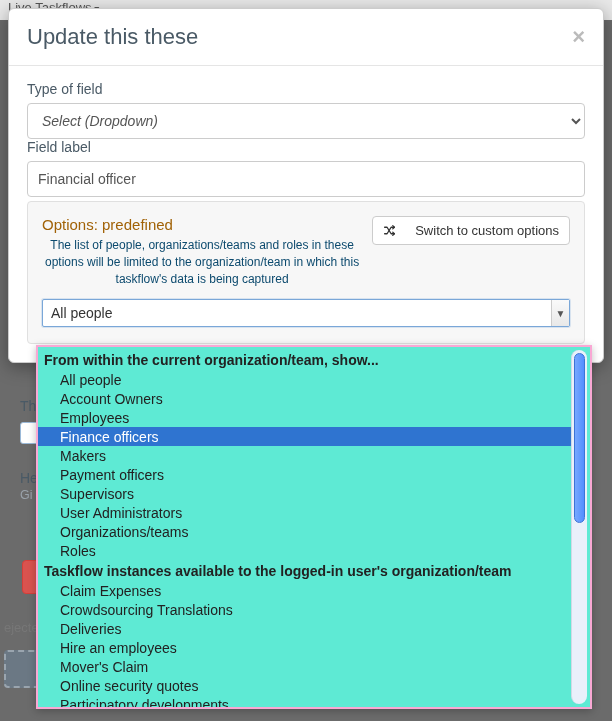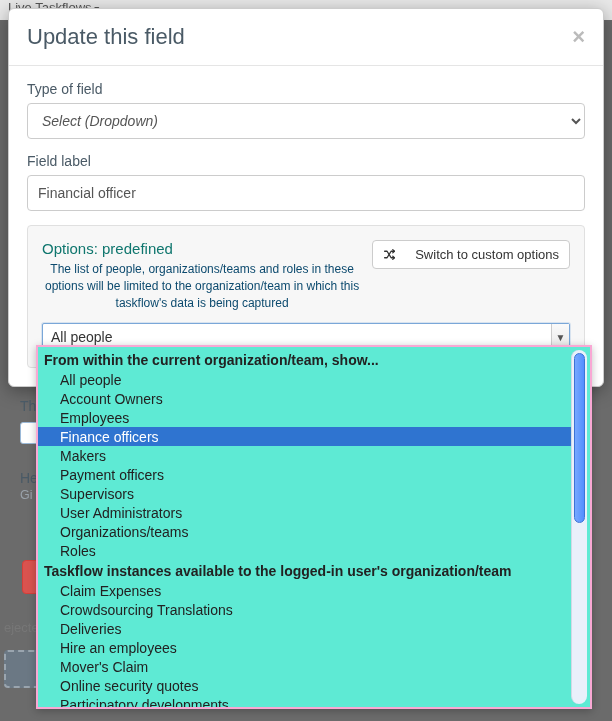--- a/index.html
+++ b/index.html
@@ -44,21 +44,21 @@
     color: #4a5a66;
   }
   .close-x {
     font-size: 22px;
     color: #bbb;
     cursor: pointer;
     font-weight: bold;
     line-height: 1;
   }
   .modal-body { padding: 15px 18px 18px; }
-  .form-group { margin-bottom: 14px; }
+  .form-group { }
   .form-label {
     display: block;
     font-size: 14px;
     color: #4a5a66;
     margin-bottom: 6px;
   }
   .form-control {
     width: 100%;
     height: 36px;
     padding: 6px 10px;
@@ -81,21 +81,21 @@
   }
   .options-top {
     display: flex;
     align-items: flex-start;
     justify-content: space-between;
     gap: 10px;
   }
   .options-top-left { flex: 1; }
   .options-heading {
     font-size: 15px;
-    color: #0f766e;
+    color: #a16207;
     margin-bottom: 4px;
   }
   .options-help {
     font-size: 12px;
     color: #0c4a6e;
     line-height: 1.4;
     max-width: 340px;
     text-align: center;
   }
   .switch-btn {
@@ -250,21 +250,21 @@
 
 <div class="backdrop-strip">
   <span>Live Taskflows</span><span class="caret"> ▾</span>
 </div>
 
 <div class="backdrop-reject">ejected</div>
 <div class="backdrop-bar"></div>
 
 <div class="modal">
   <div class="modal-header">
-    <h3>Update this field</h3>
+    <h3>Update this these</h3>
     <span class="close-x">×</span>
   </div>
   <div class="modal-body">
     <div class="form-group">
       <label class="form-label">Type of field</label>
       <select class="form-control">
         <option>Select (Dropdown)</option>
       </select>
     </div>
 

